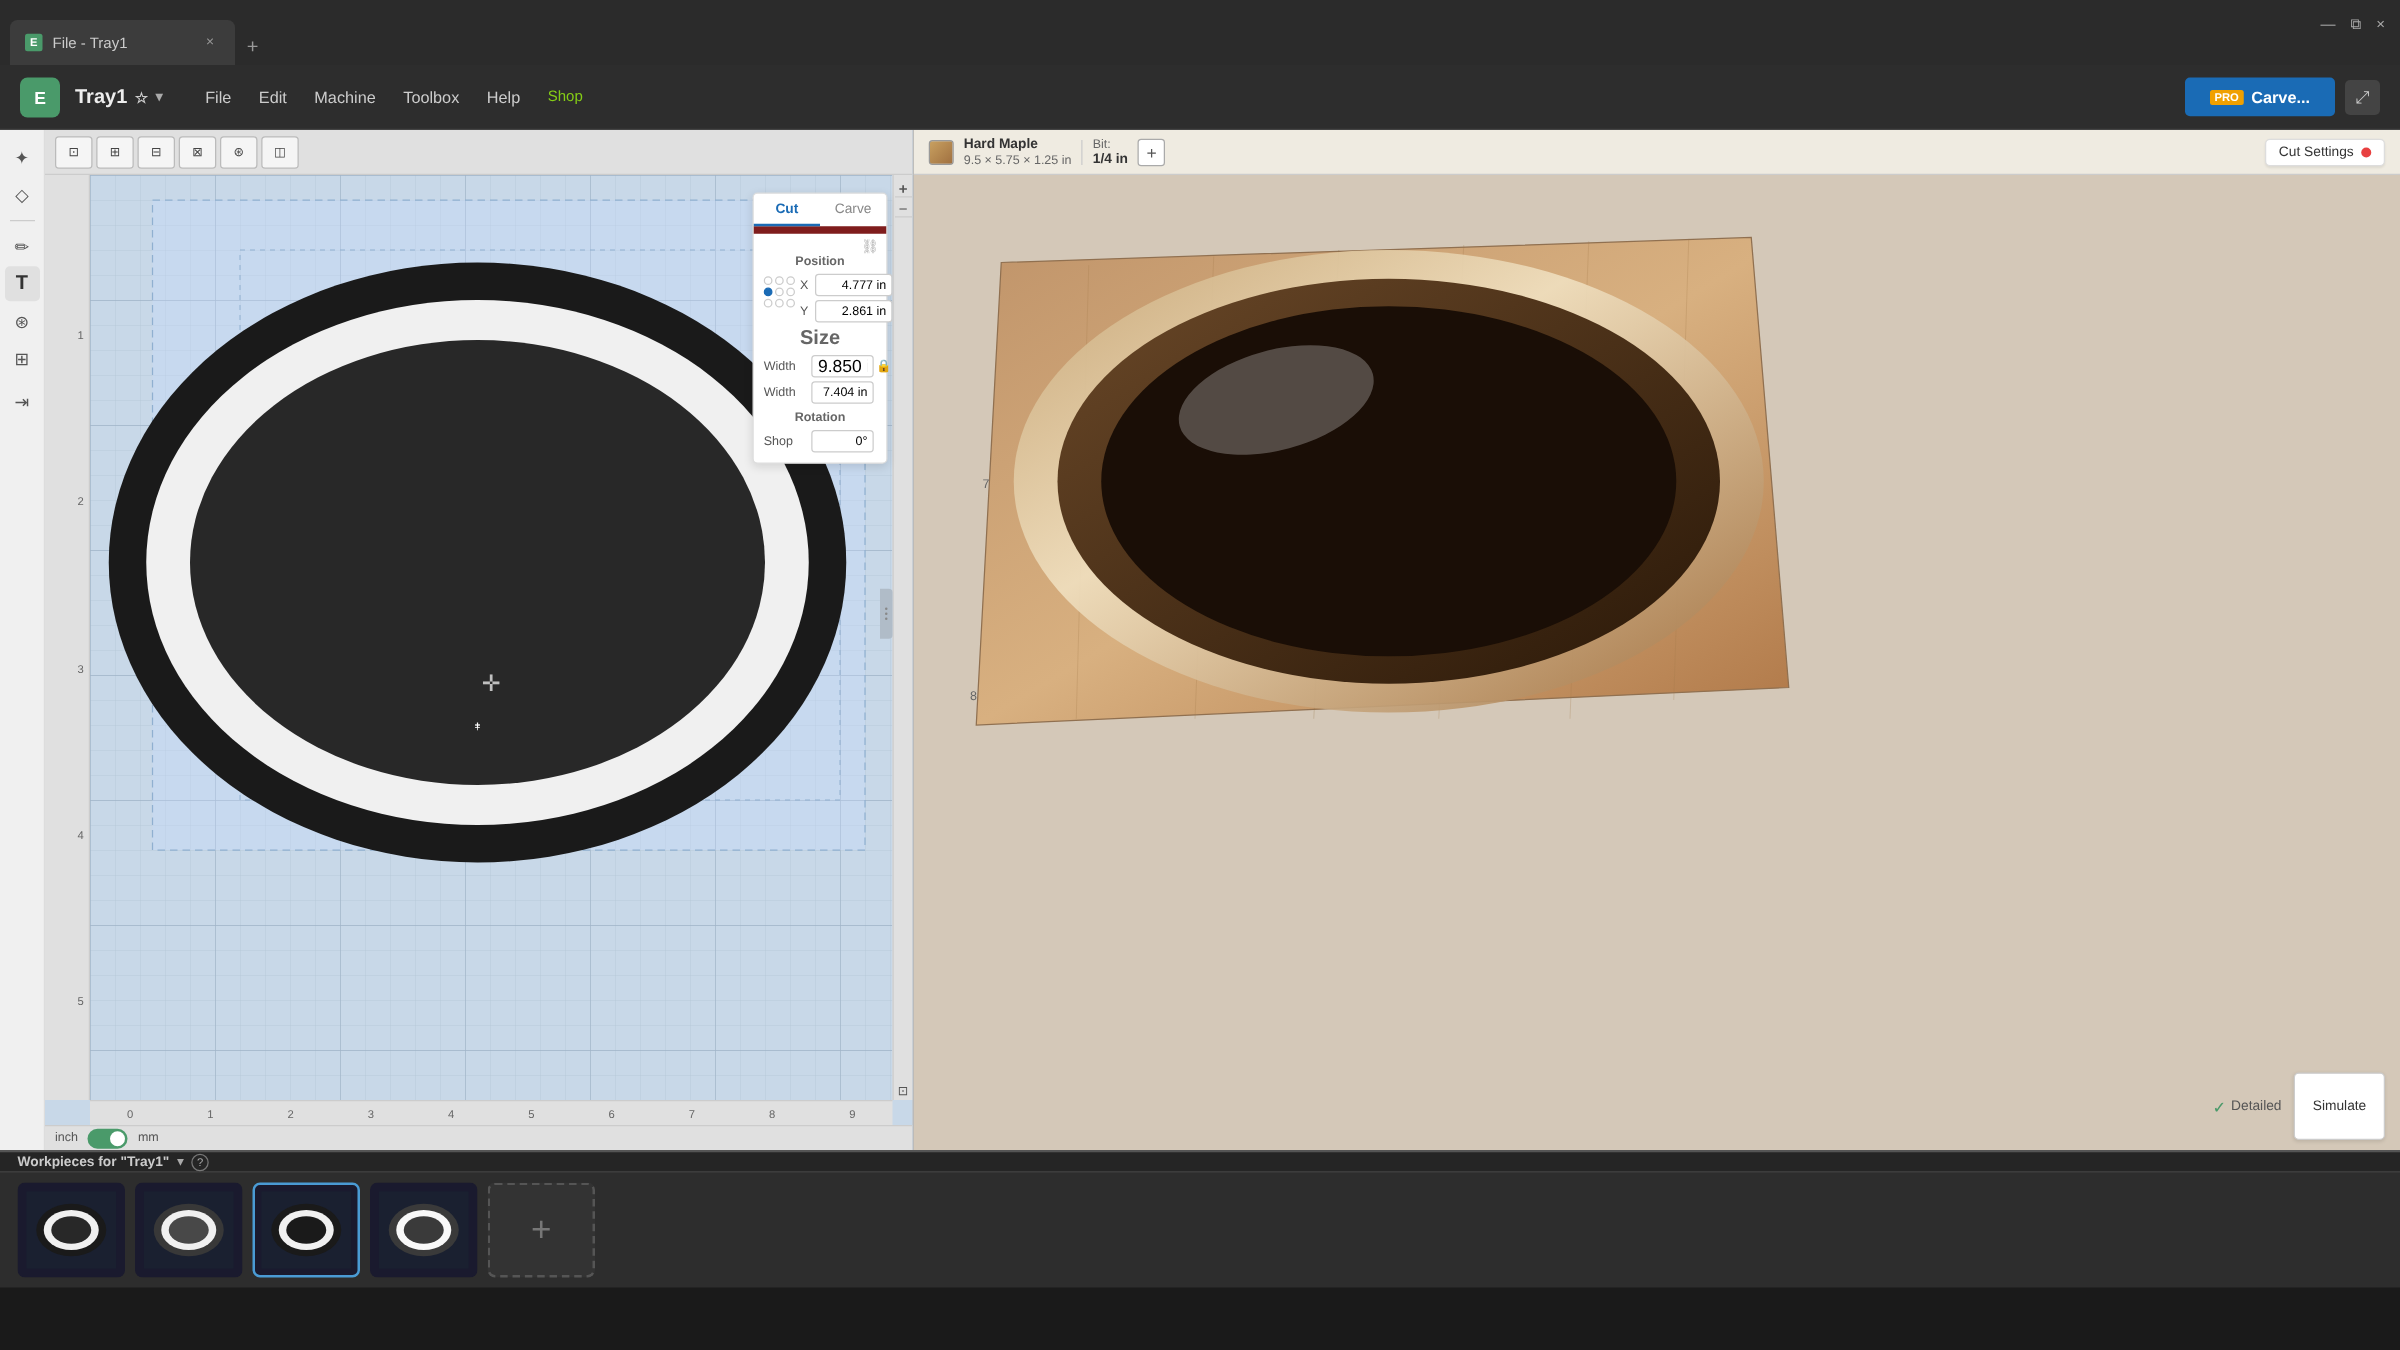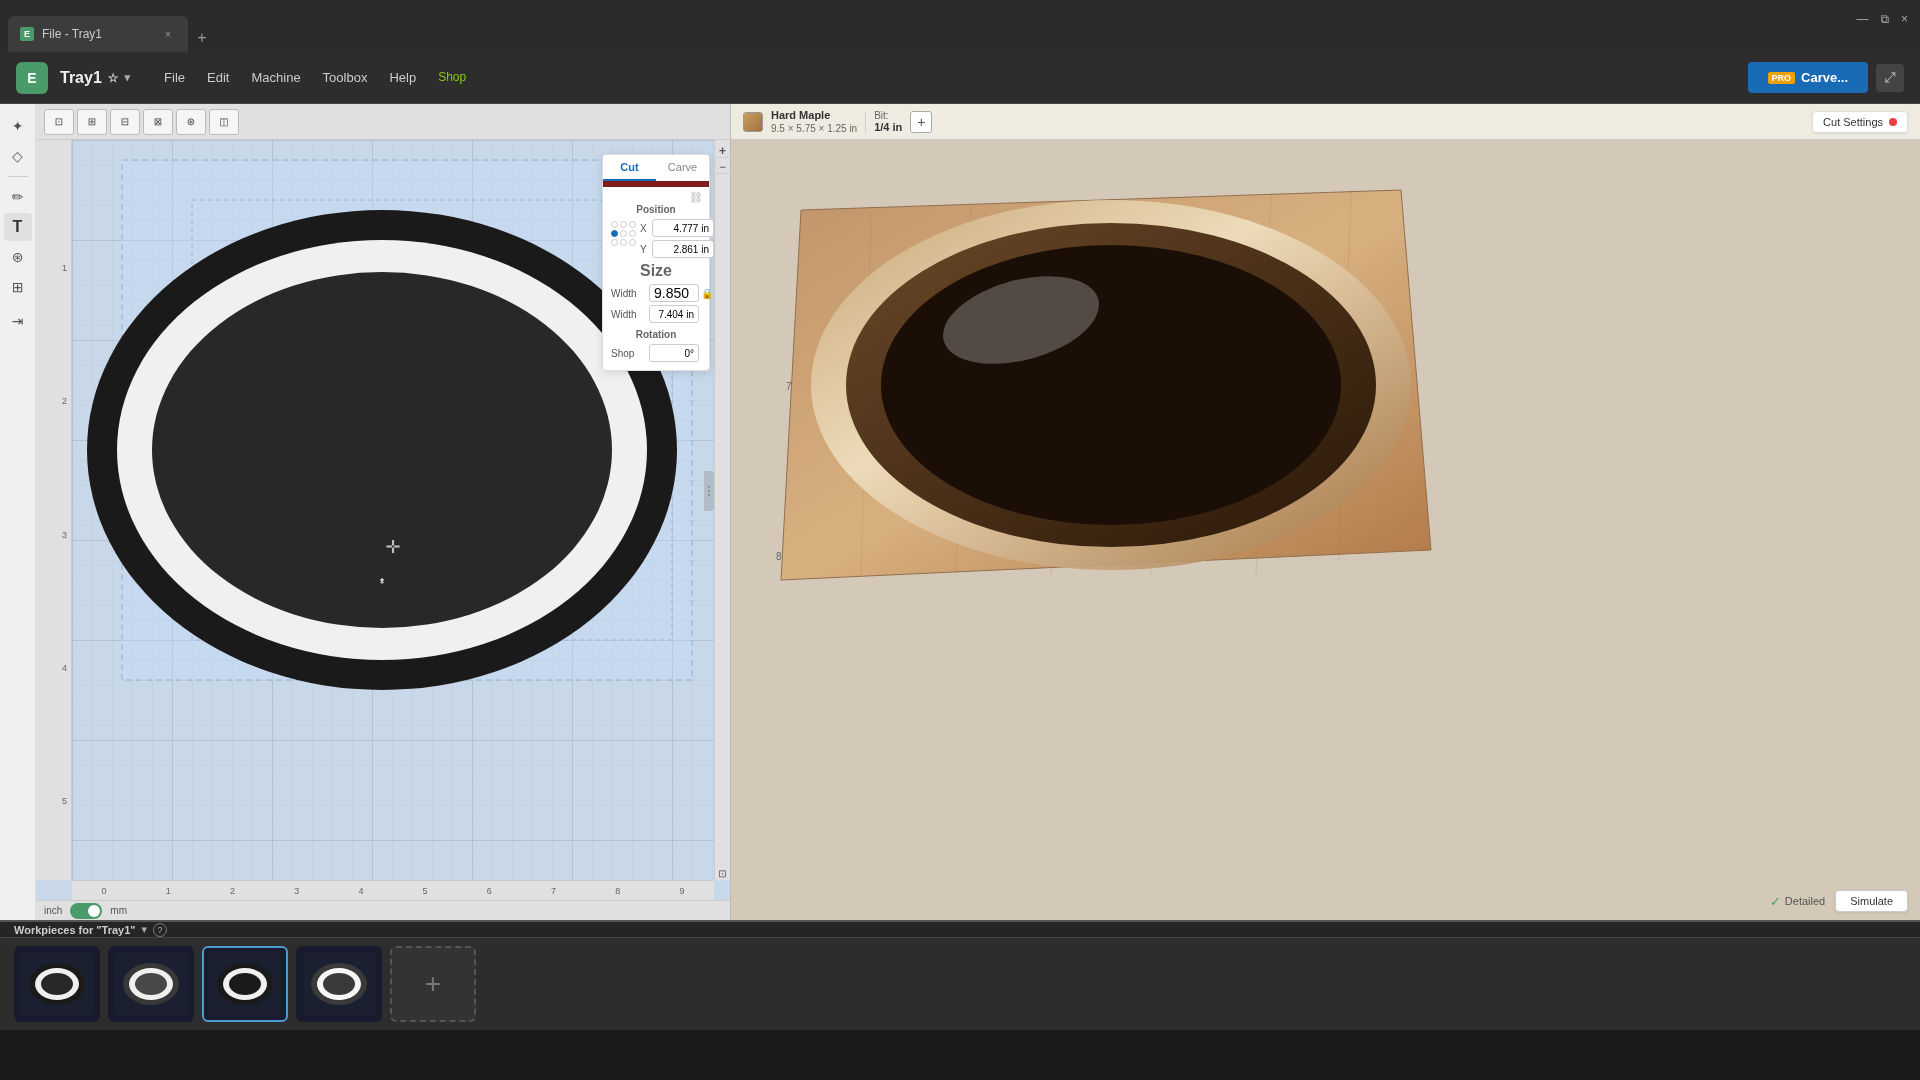--- a/index.html
+++ b/index.html
@@ -284,21 +284,21 @@
         <text x="5" y="400" fill="#666" font-size="10">8</text>
         <text x="15" y="230" fill="#666" font-size="10">7</text>
       </svg>
     </div>
 
     <div style="position:absolute; bottom:8px; right:12px; display:flex; align-items:center; gap:10px; z-index:10;">
       <div style="display:flex; align-items:center; gap:4px; cursor:pointer;">
         <span style="color:#4a9a6a; font-size:13px;">✓</span>
         <span style="font-size:11px; color:#555;">Detailed</span>
       </div>
-      <button style="background:white; border:1px solid #ccc; border-radius:4px; padding:4px 14px; font-size:11px; color:#333; cursor:pointer; box-shadow:0 1px 3px rgba(0,0,0,0.1);">Simulate</button>
+      <button style="background:white; border:1px solid #ccc; border-radius:4px; padding:20px 14px; font-size:11px; color:#333; cursor:pointer; box-shadow:0 1px 3px rgba(0,0,0,0.1);">Simulate</button>
     </div>
   </div>
 </div>
 
 <div style="height:110px; background:#2d2d2d; border-top:2px solid #555; display:flex; flex-direction:column;">
   <div style="height:26px; background:#252525; display:flex; align-items:center; padding:0 14px; gap:6px; border-bottom:1px solid #444;">
     <span style="color:#ccc; font-size:11px; font-weight:600;">Workpieces for "Tray1"</span>
     <span style="color:#aaa; font-size:11px; cursor:pointer;">▾</span>
     <div style="width:14px; height:14px; border-radius:50%; border:1px solid #777; display:flex; align-items:center; justify-content:center; font-size:9px; color:#aaa; cursor:pointer;">?</div>
   </div>

